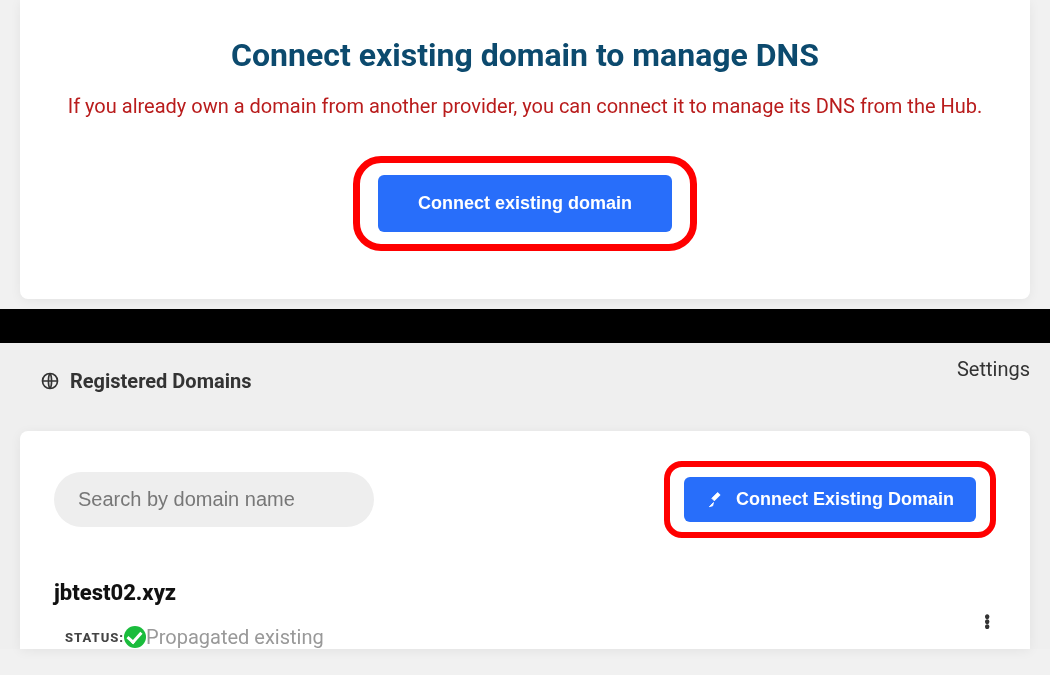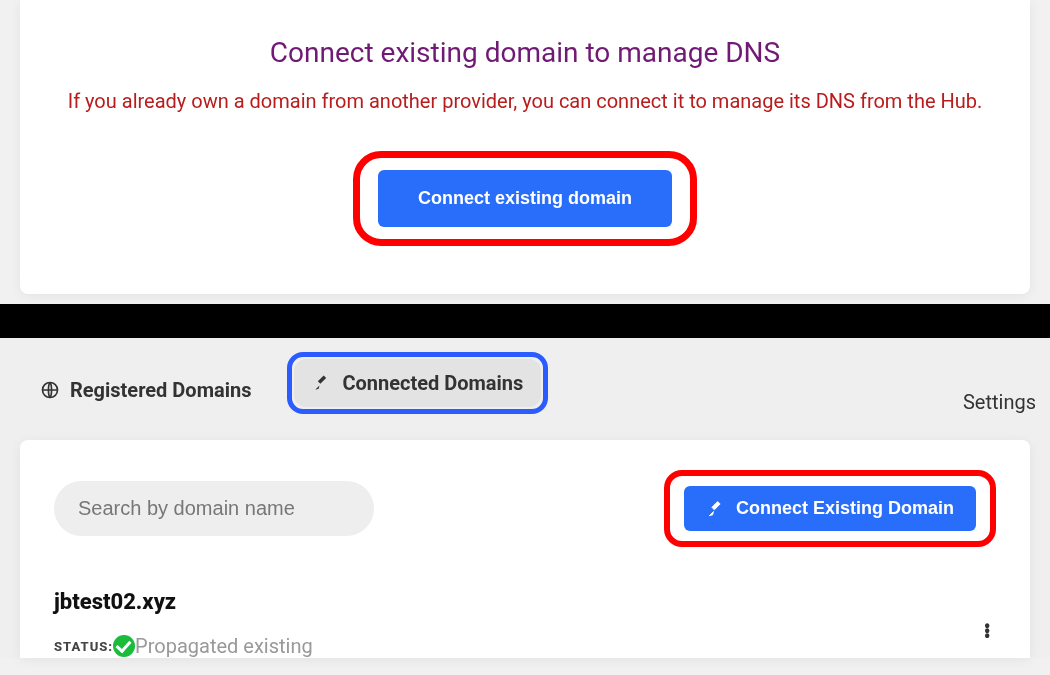--- a/index.html
+++ b/index.html
@@ -8,23 +8,23 @@
   
   .top-panel {
     background: #fff;
     margin: 0 20px 0 20px;
     border-radius: 0 0 8px 8px;
     padding: 36px 40px 48px;
     text-align: center;
     box-shadow: 0 2px 12px rgba(0,0,0,.06);
   }
   .top-title {
-    font-size: 28px;
-    font-weight: 400;
-    color: #701a75;
+    font-size: 32px;
+    font-weight: 700;
+    color: #0c4a6e;
     margin-bottom: 20px;
   }
   .top-sub {
     font-size: 20px;
     color: #b91c1c;
     margin-bottom: 38px;
   }
   .annot-red-large {
     display: inline-block;
     border: 7px solid #ff0000;
@@ -45,22 +45,22 @@
   
   .divider { height: 34px; background: #000; width: 100%; margin-top: 10px; }
 
   
   .lower {
     background: #efefef;
     padding: 0;
   }
   .tab-row {
     display: flex;
-    align-items: flex-end;
-    padding: 14px 14px 12px 22px;
+    align-items: flex-start;
+    padding: 14px 20px 12px 22px;
     gap: 18px;
   }
   .tab {
     display: flex;
     align-items: center;
     gap: 10px;
     font-size: 20px;
     font-weight: 700;
     color: #333;
     padding: 12px 18px;
@@ -145,20 +145,21 @@
     cursor: pointer;
     padding: 2px 6px;
     line-height: 1;
     letter-spacing: -1px;
   }
   .kebab span { display: block; height: 5px; }
   .status-line {
     display: flex;
     align-items: center;
     color: #555;
+    margin-left: 11px;
   }
   .status-key {
     font-size: 13px;
     font-weight: 800;
     letter-spacing: 1px;
     color: #444;
   }
   .check {
     width: 22px;
     height: 22px;
@@ -207,30 +208,20 @@
     <div class="tab inactive">
       <span class="ico">
         <svg viewBox="0 0 24 24" fill="none" stroke="#333" stroke-width="2">
           <circle cx="12" cy="12" r="9"></circle>
           <path d="M3 12h18M12 3c2.5 3 2.5 15 0 18M12 3c-2.5 3-2.5 15 0 18"></path>
         </svg>
       </span>
       <span>Registered Domains</span>
     </div>
 
-    <div class="annot-blue">
-      <div class="tab active">
-        <span class="ico">
-          <svg viewBox="0 0 24 24" fill="#333">
-            <path d="M14 3l3 3-7 7-3-3 7-7zM4 20l4-1 1-4-4 4z"></path>
-          </svg>
-        </span>
-        <span>Connected Domains</span>
-      </div>
-    </div>
 
     <div class="spacer"></div>
 
     <div class="settings">Settings</div>
   </div>
 
   <div class="card">
 
     <div class="card-top">
       <input class="search" type="text" placeholder="Search by domain name" style="">

